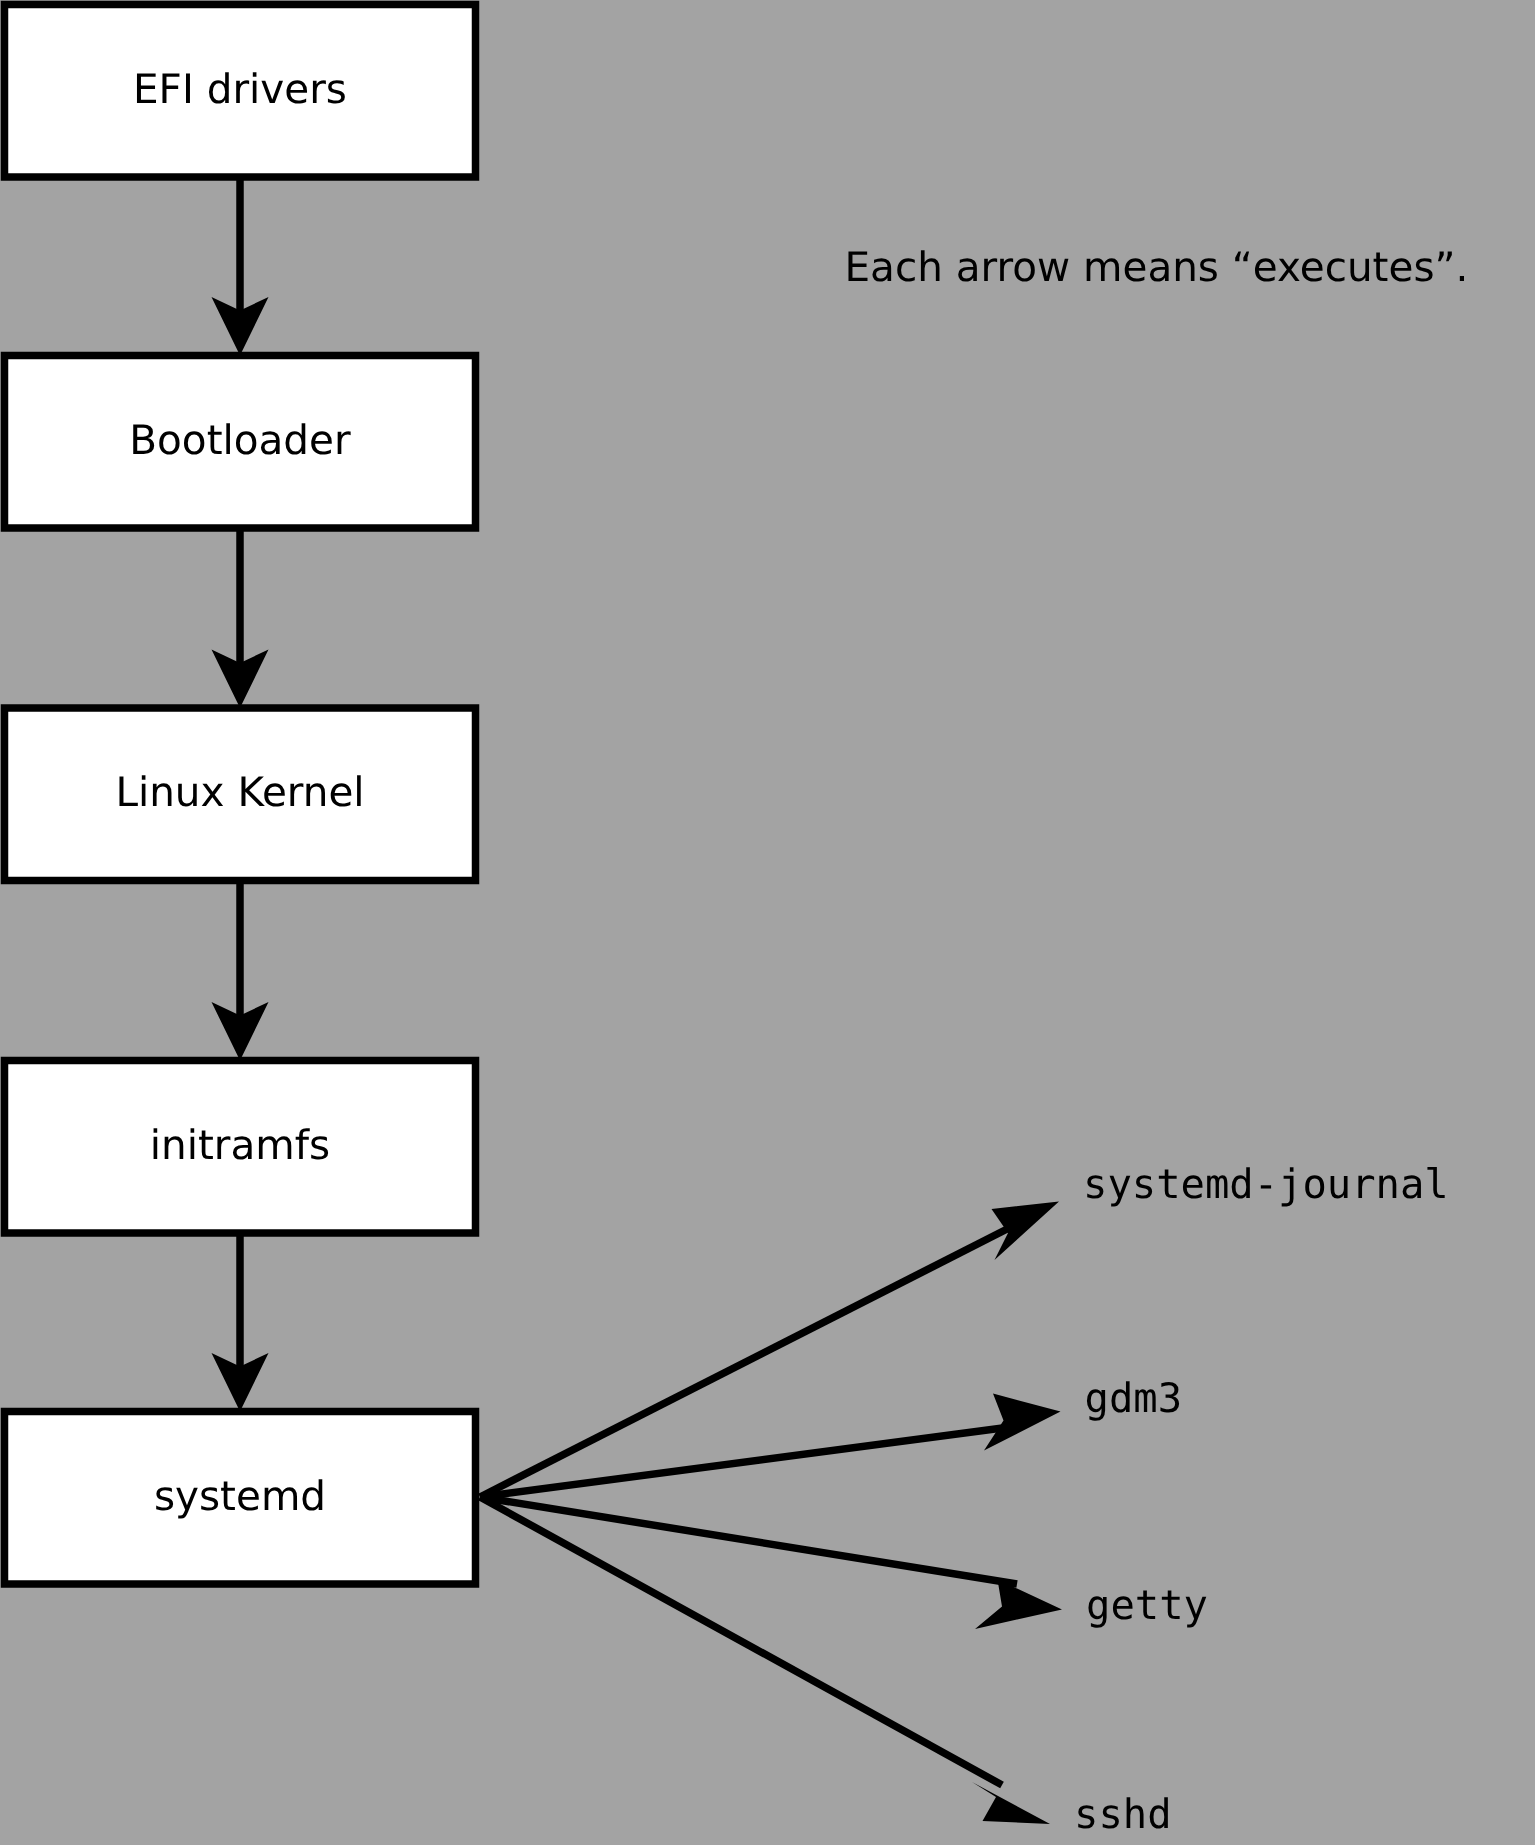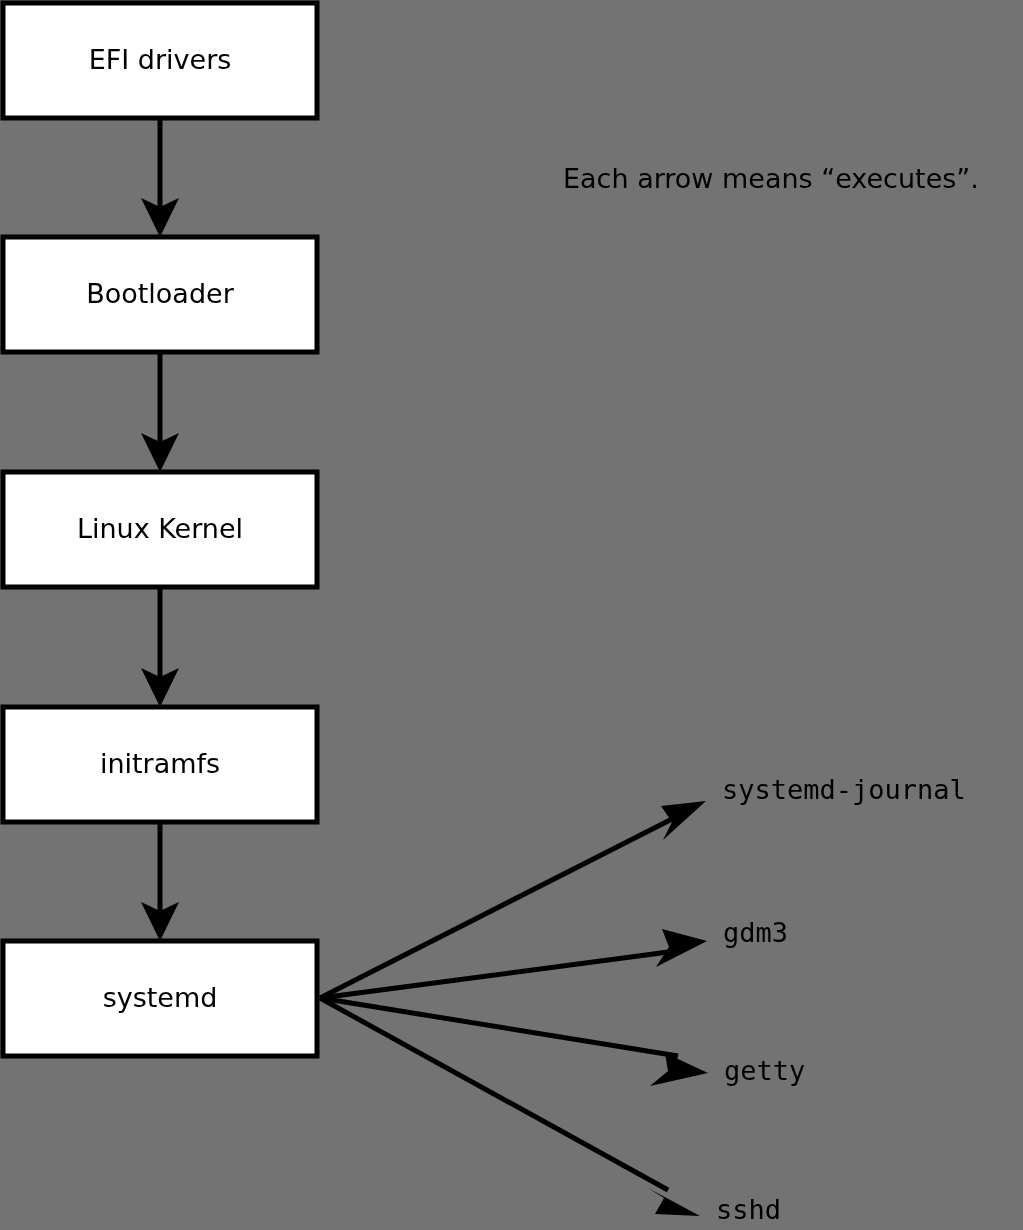--- a/index.html
+++ b/index.html
@@ -7,21 +7,21 @@
     padding: 0;
     background: #ffffff;
   }
   body {
     font-family: "DejaVu Sans", sans-serif;
   }
   #canvas {
     position: relative;
     width: 1023px;
     height: 1230px;
-    background: #737373;
+    background: #a3a3a3;
     overflow: hidden;
   }
   #diagram-svg {
     position: absolute;
     top: 0;
     left: 0;
     width: 1023px;
     height: 1230px;
   }
   .stage-box-label {

